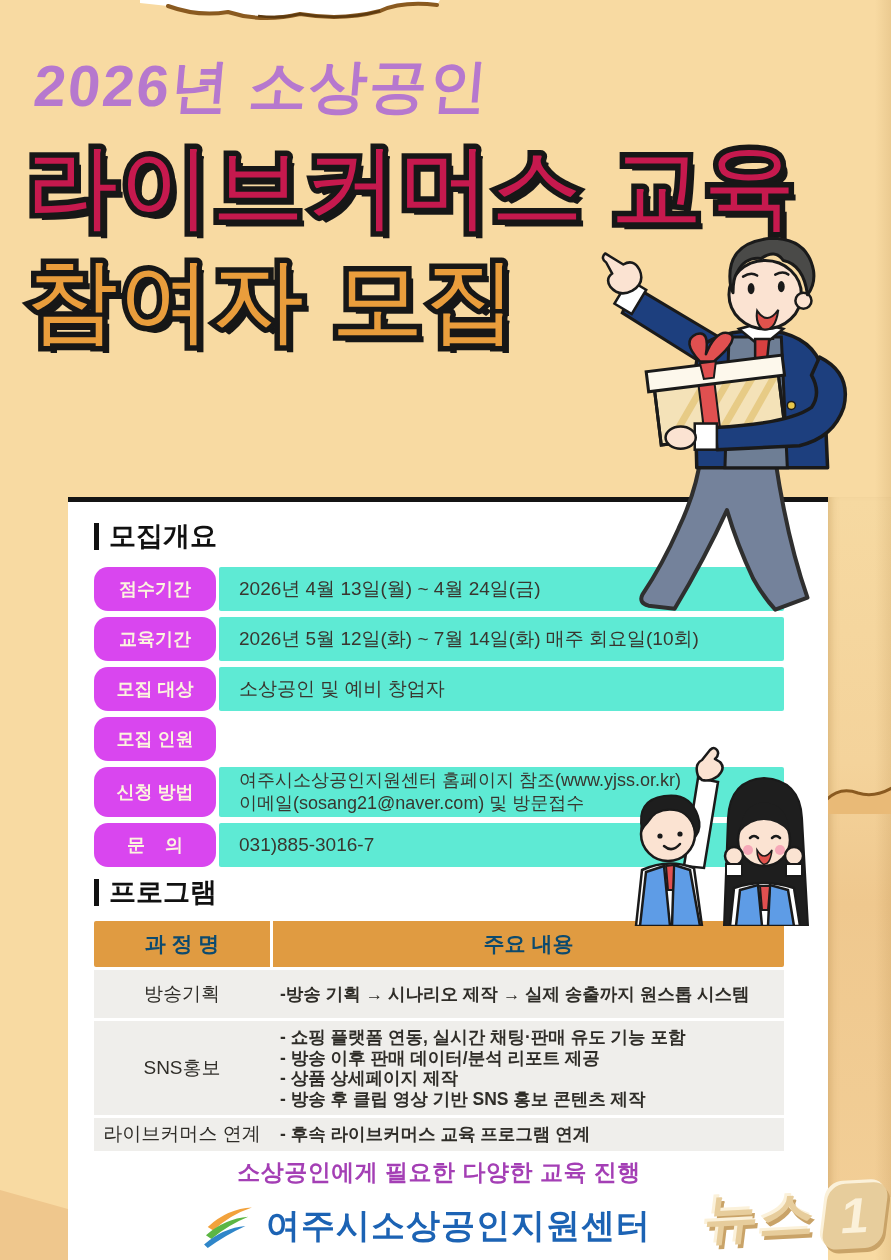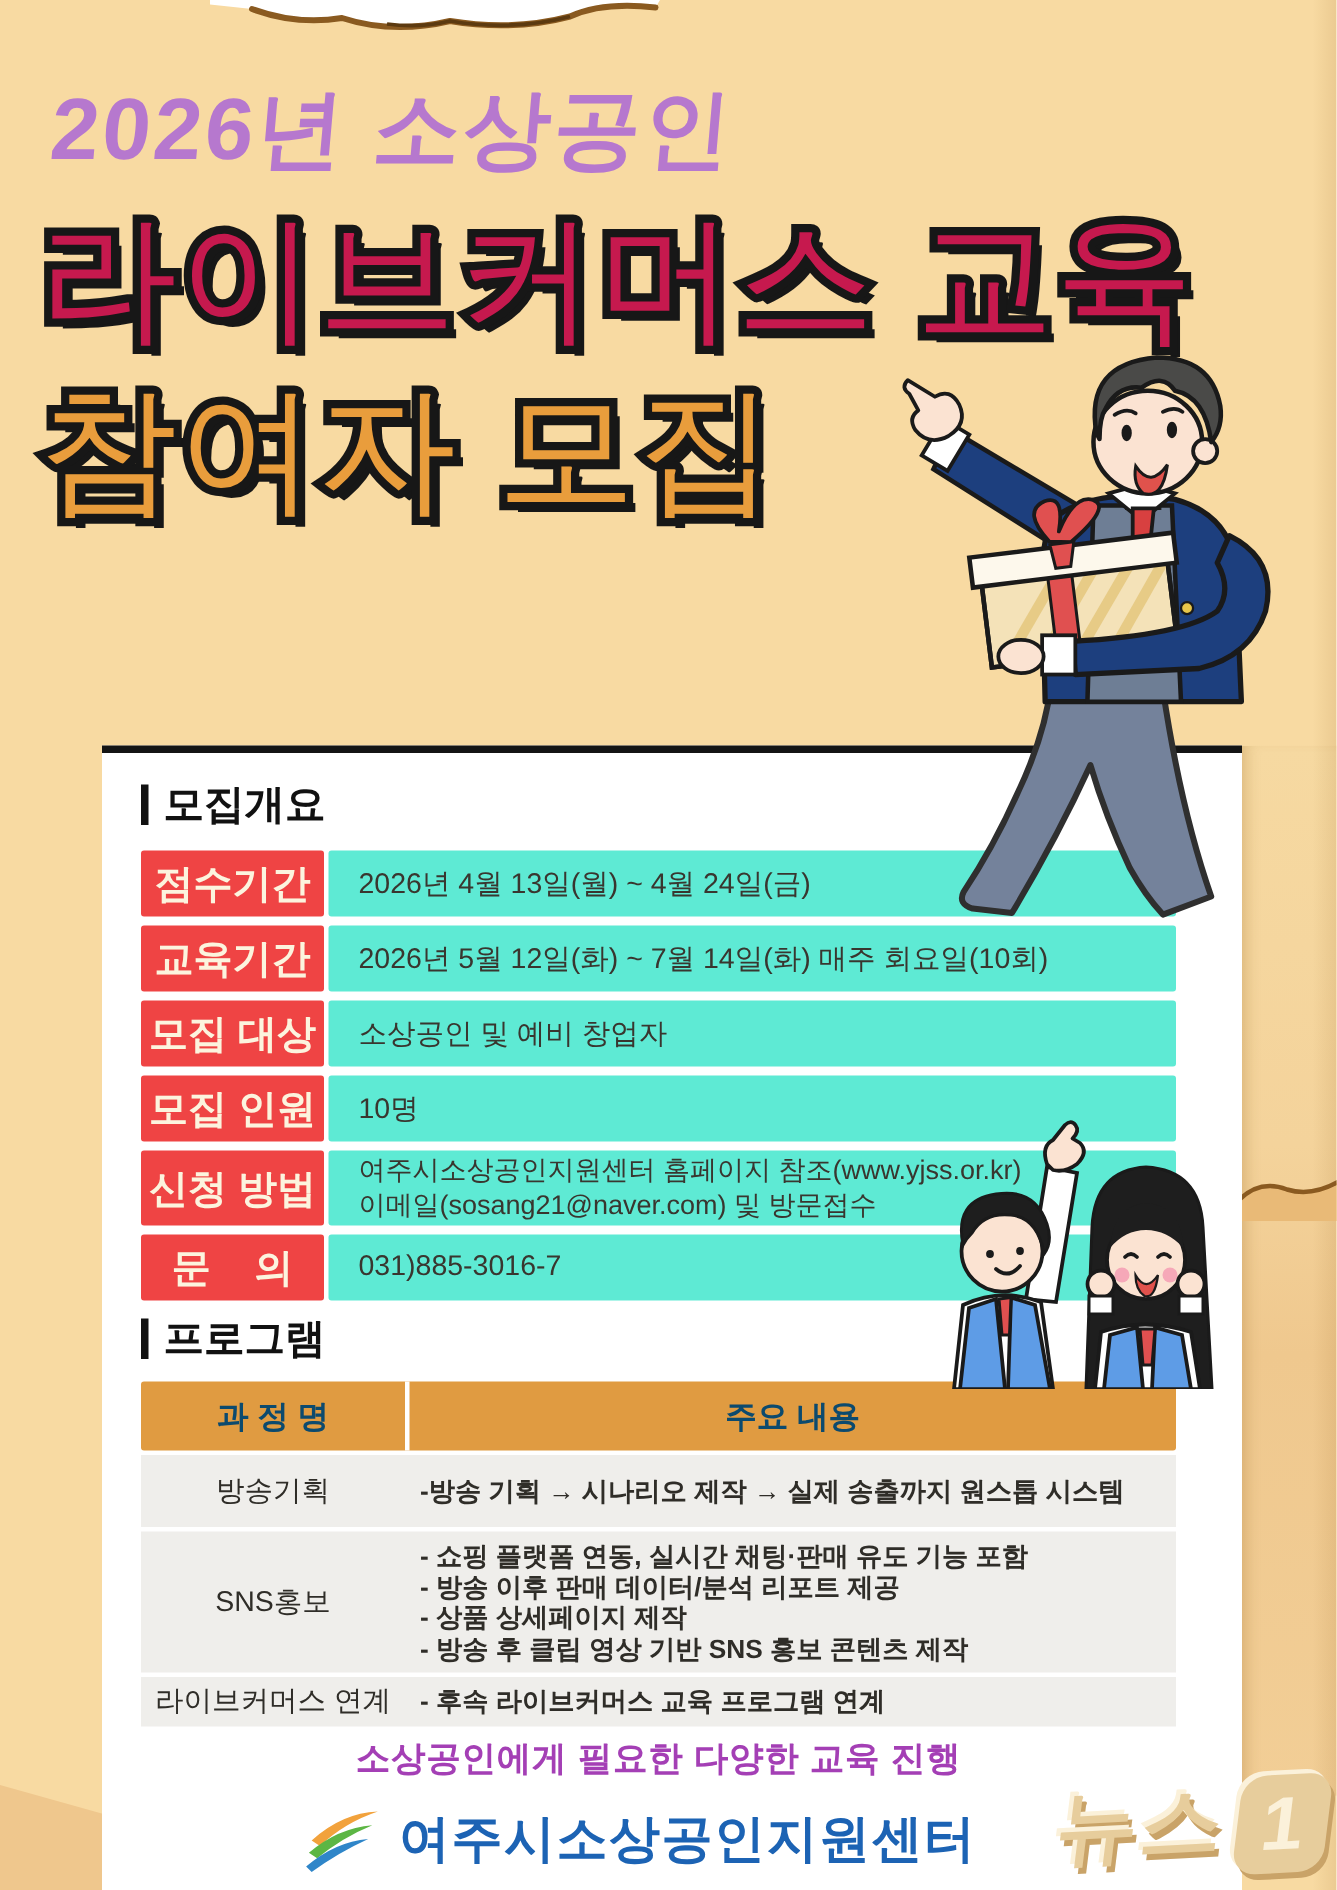--- a/index.html
+++ b/index.html
@@ -49,22 +49,22 @@
   .section{position:absolute;left:26px;width:690px;}
   .sec-overview{top:16px;}
   .sec-program{top:372px;}
   .sec-heading{display:flex;align-items:center;gap:10px;font-size:27px;font-weight:800;color:#111;}
   .sec-bar{width:5px;height:27px;background:#111;flex:none;}
   
   .ov-rows{margin-top:13px;}
   .ov-row{display:flex;align-items:stretch;margin-bottom:6px;min-height:44px;}
   .ov-row.tall{min-height:50px;}
   .ov-label{
-    width:122px;flex:none;background:#ef4444;color:#FCF4DE;border-radius:2px;
-    font-size:26px;font-weight:700;display:flex;align-items:center;justify-content:center;
+    width:122px;flex:none;background:#d946ef;color:#FCF4DE;border-radius:14px;
+    font-size:18px;font-weight:700;display:flex;align-items:center;justify-content:center;
     white-space:pre;
   }
   .ov-value{
     flex:1;margin-left:3px;background:#5eead4;border-radius:2px;
     display:flex;flex-direction:column;justify-content:center;
     padding-left:20px;font-size:19px;color:#39362F;white-space:nowrap;
   }
   .ov-value .line2{font-size:18px;line-height:23px;}
   .ov-row.tall .ov-value{font-size:18px;line-height:23px;}
   
@@ -156,23 +156,20 @@
           </div>
       </div>
       <div class="ov-row">
         <div class="ov-label">모집 대상</div>
         <div class="ov-value">
             <span>소상공인 및 예비 창업자</span>
           </div>
       </div>
       <div class="ov-row">
         <div class="ov-label">모집 인원</div>
-        <div class="ov-value">
-            <span>10명</span>
-          </div>
       </div>
       <div class="ov-row tall">
         <div class="ov-label">신청 방법</div>
         <div class="ov-value">
           <span>여주시소상공인지원센터 홈페이지 참조(www.yjss.or.kr)</span>
           <span class="line2">이메일(sosang21@naver.com) 및 방문접수</span>
         </div>
       </div>
       <div class="ov-row">
         <div class="ov-label">문    의</div>

